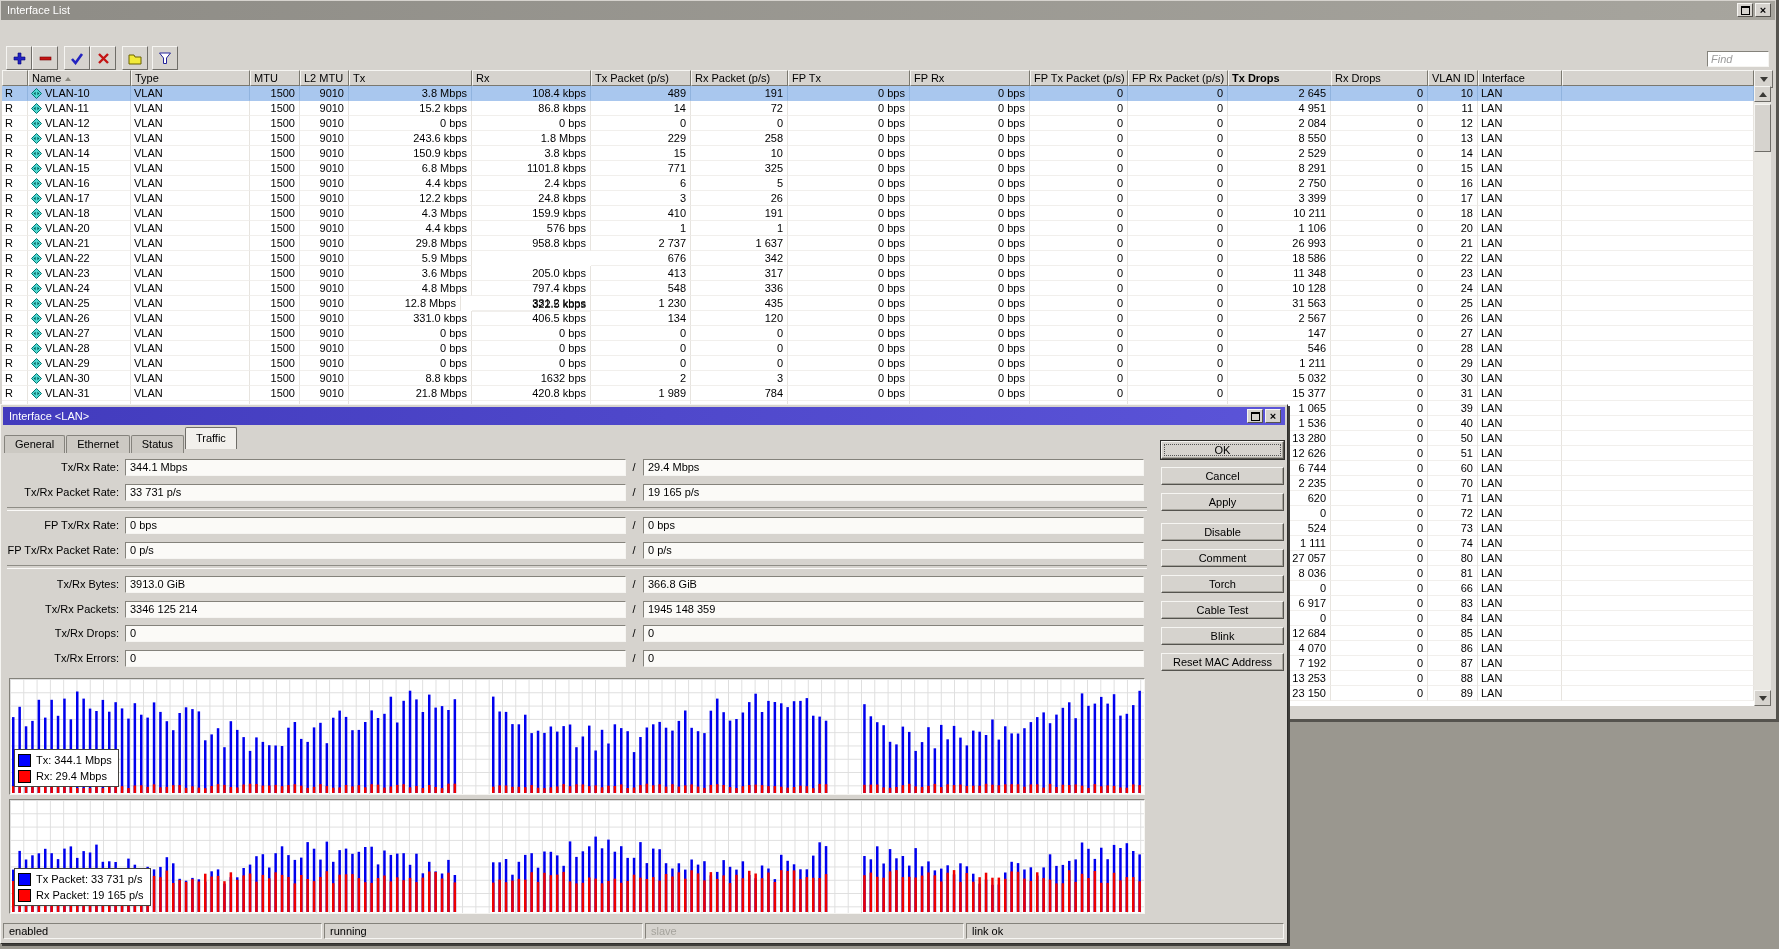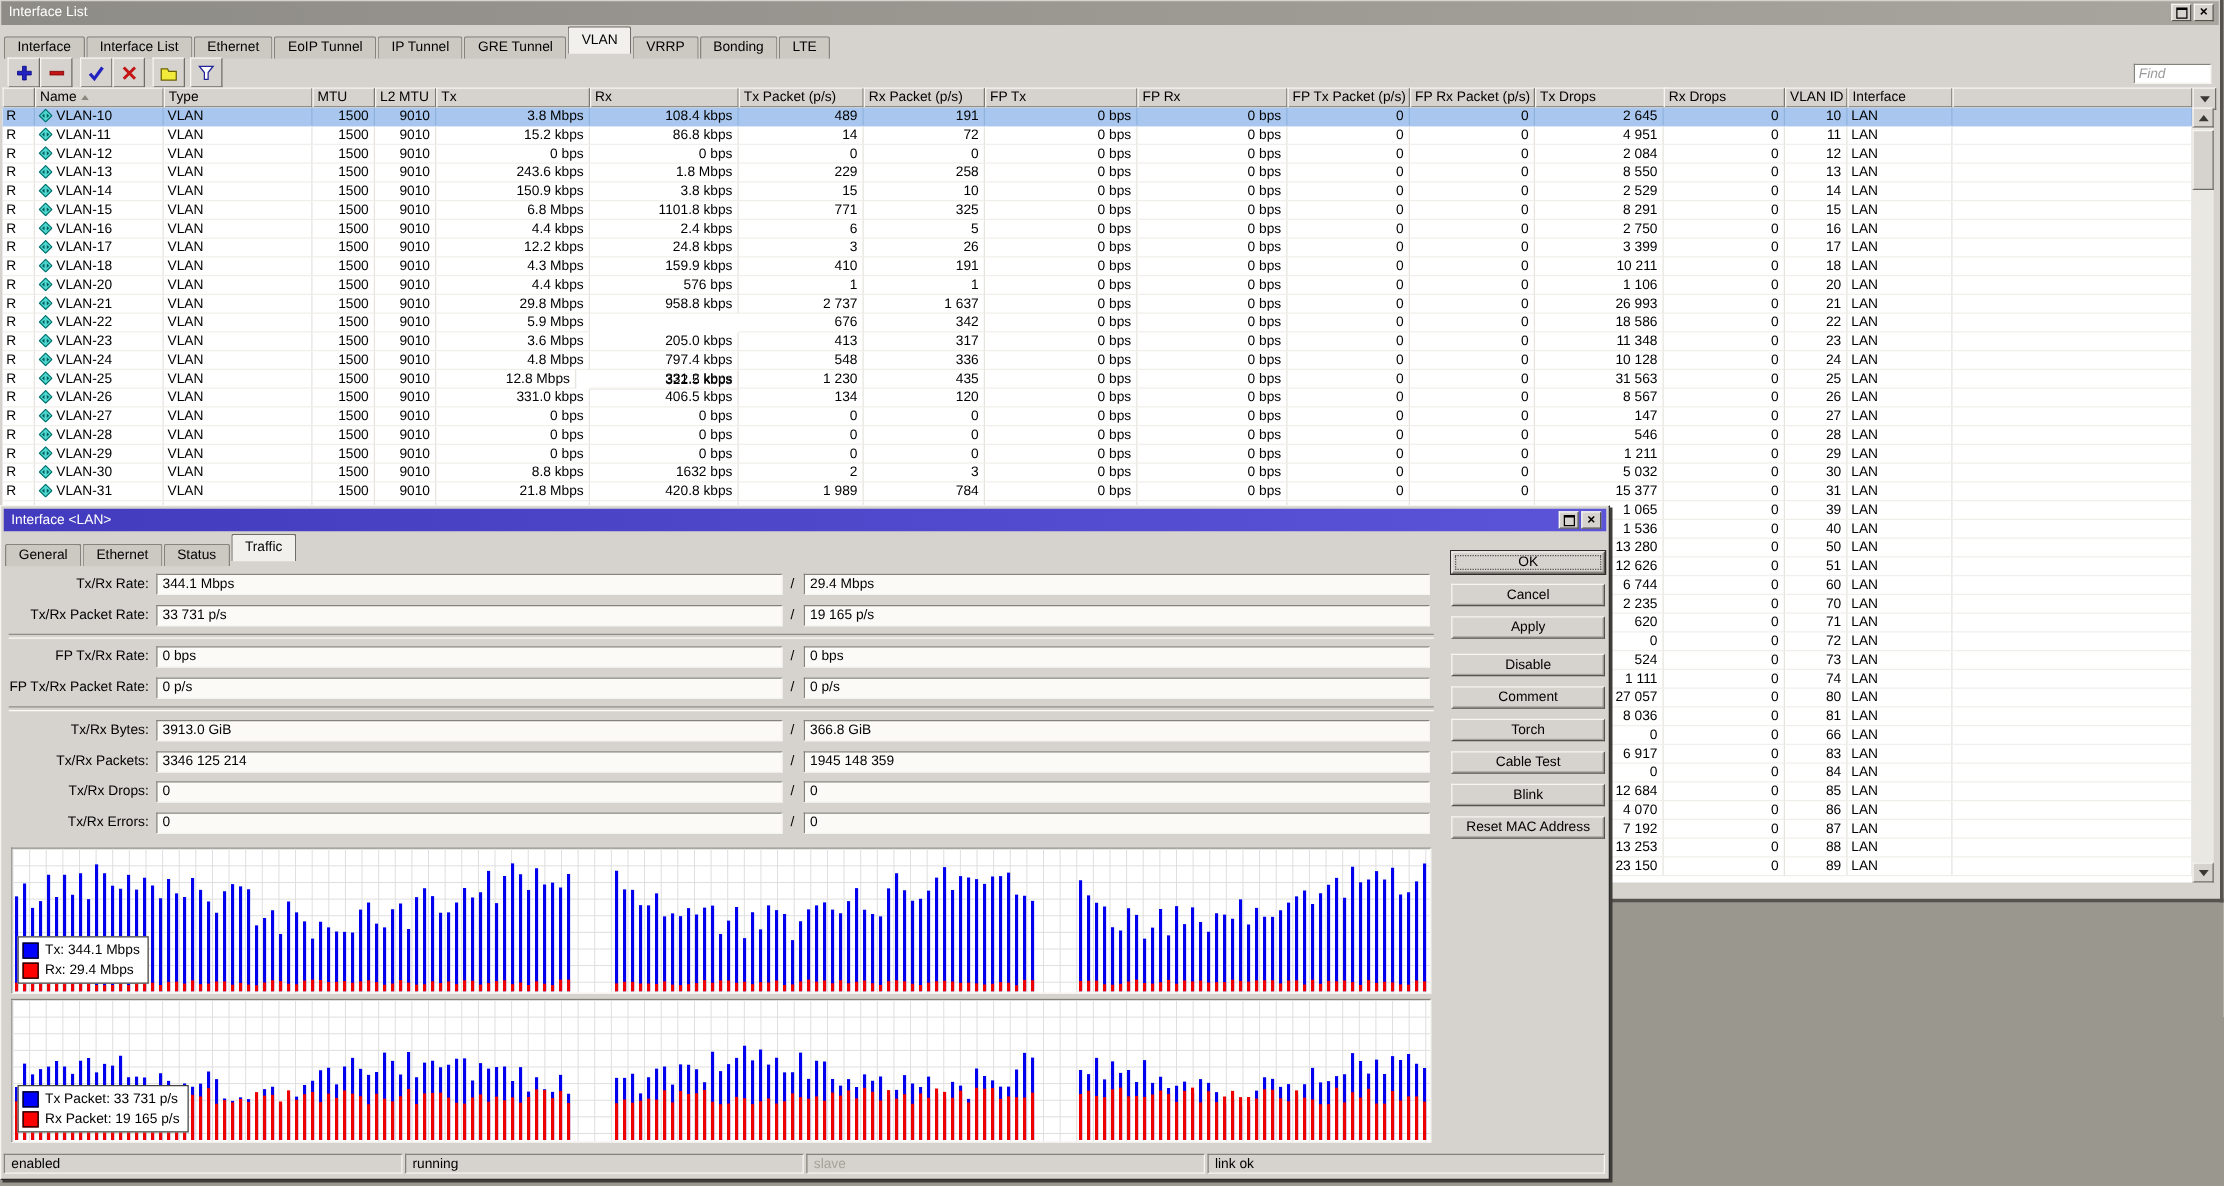--- a/index.html
+++ b/index.html
@@ -93,21 +93,20 @@
     <div class="winbtns" style="right:4px">
       <div class="winbtn">
           <span class="max-glyph"></span>
         </div>
       <div class="winbtn">
           <span class="close-glyph">×</span>
         </div>
     </div>
   </div>
 
-  <div id="main-tabbar" class="tabbar"><div class="tab">Interface</div><div class="tab">Interface List</div><div class="tab">Ethernet</div><div class="tab">EoIP Tunnel</div><div class="tab">IP Tunnel</div><div class="tab">GRE Tunnel</div><div class="tab active">VLAN</div><div class="tab">VRRP</div><div class="tab">Bonding</div><div class="tab">LTE</div></div>
 
   <div class="tbtn raised" style="left:6px">
     <svg width="13" height="13">
         <path d="M5 1h3v4h4v3H8v4H5V8H1V5h4z" fill="#2323c0" stroke="#00007a" stroke-width="0.6"></path>
       </svg>
   </div>
   <div class="tbtn raised" style="left:32px">
     <svg width="13" height="13">
         <rect x="1" y="5" width="11" height="3" fill="#c41414" stroke="#7a0000" stroke-width="0.6"></rect>
       </svg>
@@ -142,21 +141,21 @@
       <div class="hcell" style="left: 248px; width: 50px;"><span>MTU</span></div>
       <div class="hcell" style="left: 298px; width: 49px;"><span>L2 MTU</span></div>
       <div class="hcell" style="left: 347px; width: 123px;"><span>Tx</span></div>
       <div class="hcell" style="left: 470px; width: 119px;"><span>Rx</span></div>
       <div class="hcell" style="left: 589px; width: 100px;"><span>Tx Packet (p/s)</span></div>
       <div class="hcell" style="left: 689px; width: 97px;"><span>Rx Packet (p/s)</span></div>
       <div class="hcell" style="left: 786px; width: 122px;"><span>FP Tx</span></div>
       <div class="hcell" style="left: 908px; width: 120px;"><span>FP Rx</span></div>
       <div class="hcell" style="left: 1028px; width: 98px;"><span>FP Tx Packet (p/s)</span></div>
       <div class="hcell" style="left: 1126px; width: 100px;"><span>FP Rx Packet (p/s)</span></div>
-      <div class="hcell" style="left: 1226px; width: 109px;"><span>Tx Drops</span></div>
+      <div class="hcell" style="left: 1226px; width: 109px; font-weight: bold;"><span>Tx Drops</span></div>
       <div class="hcell" style="left: 1329px; width: 97px;"><span>Rx Drops</span></div>
       <div class="hcell" style="left: 1426px; width: 50px;"><span>VLAN ID</span></div>
       <div class="hcell" style="left: 1476px; width: 84px;"><span>Interface</span></div>
       <div class="hcell" style="left: 1560px; width: 192px;"><span></span></div>
     </div>
   <div id="col-dropdown" class="raised">
       <span class="tri-down"></span>
     </div>
 
   <div id="tbody">
@@ -531,21 +530,21 @@
         <div class="tcell r" style="left: 248px; width: 50px;">1500</div>
         <div class="tcell r" style="left: 298px; width: 49px;">9010</div>
         <div class="tcell r" style="left: 347px; width: 123px;">331.0 kbps</div>
         <div class="tcell r" style="left: 470px; width: 119px;">406.5 kbps</div>
         <div class="tcell r" style="left: 589px; width: 100px;">134</div>
         <div class="tcell r" style="left: 689px; width: 97px;">120</div>
         <div class="tcell r" style="left: 786px; width: 122px;">0 bps</div>
         <div class="tcell r" style="left: 908px; width: 120px;">0 bps</div>
         <div class="tcell r" style="left: 1028px; width: 98px;">0</div>
         <div class="tcell r" style="left: 1126px; width: 100px;">0</div>
-        <div class="tcell r" style="left: 1226px; width: 103px;">8 567</div>
+        <div class="tcell r" style="left: 1226px; width: 103px;">2 567</div>
         <div class="tcell r" style="left: 1329px; width: 97px;">0</div>
         <div class="tcell r" style="left: 1426px; width: 50px;">26</div>
         <div class="tcell" style="left: 1476px; width: 84px;">LAN</div>
         <div class="tcell" style="left: 1560px; width: 192px;"></div>
       </div>
       <div class="trow" style="top: 240px;">
         <div class="tcell" style="left: 0px; width: 26px;">R</div>
         <div class="tcell namecell" style="left: 26px; width: 103px;"><svg width="11" height="11">
             <polygon points="5.5,0.5 10.5,5.5 5.5,10.5 0.5,5.5" fill="#4fd9d2" stroke="#00736e"></polygon>
             <path d="M2.6 5.5 L4.6 3.7 V7.3 Z" fill="#005c58"></path>

